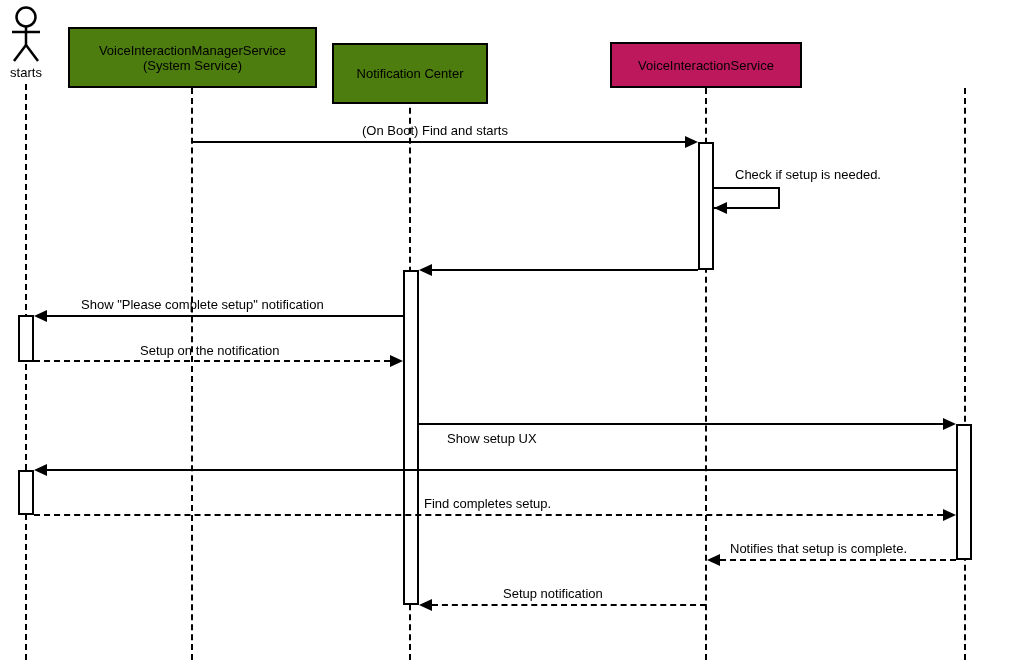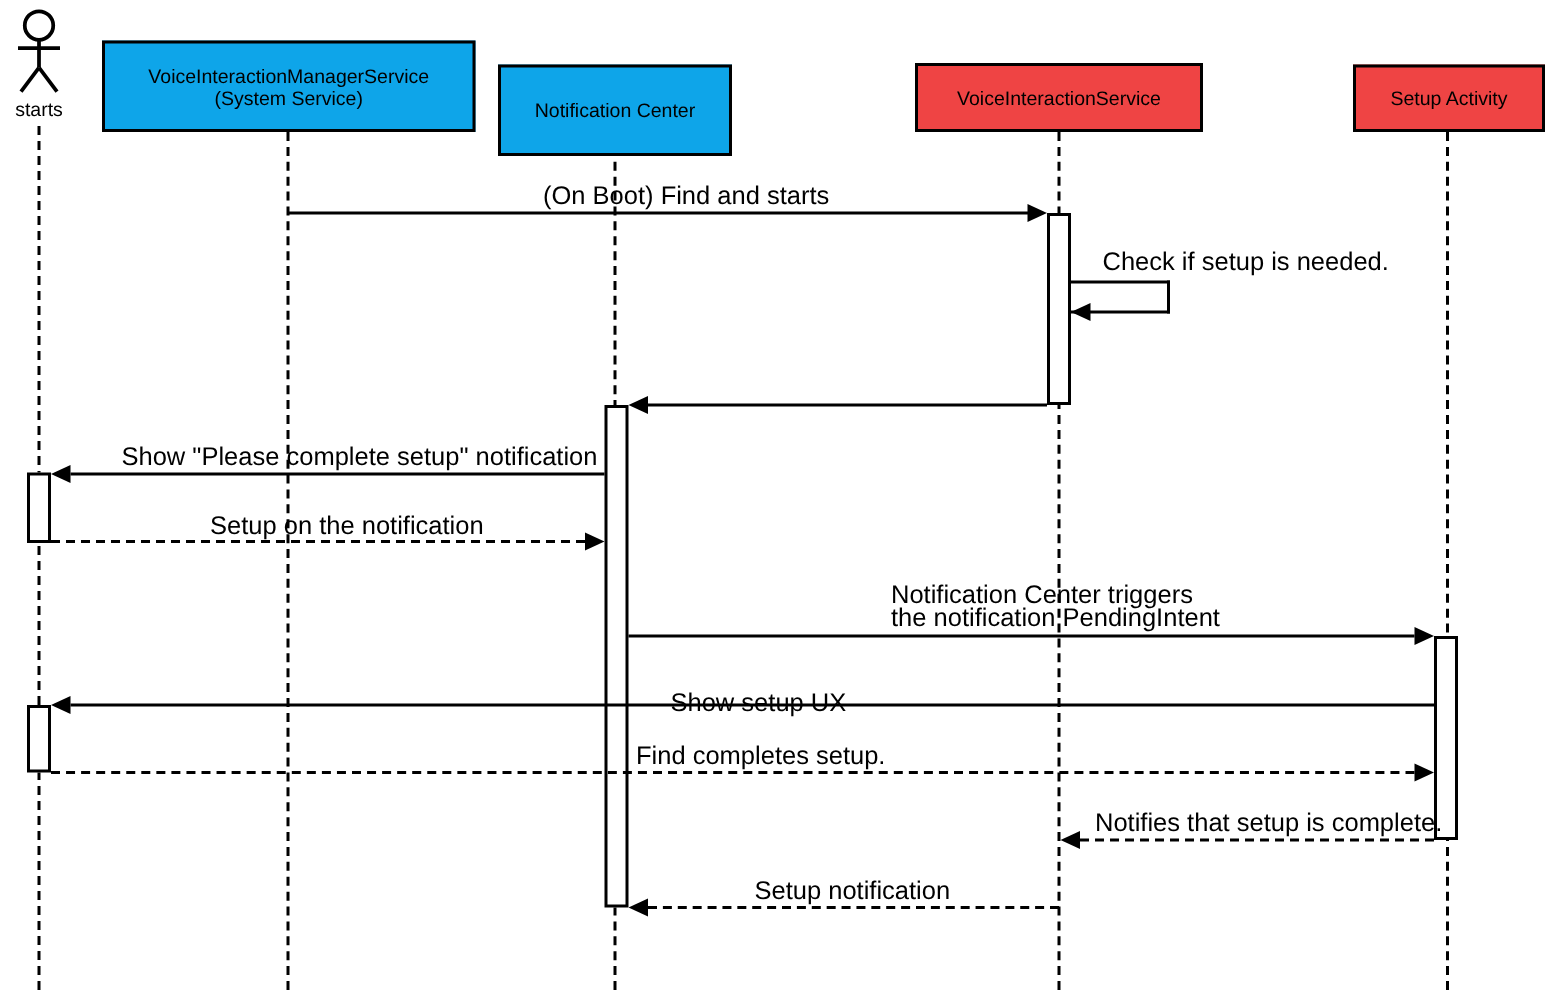--- a/index.html
+++ b/index.html
@@ -12,40 +12,40 @@
   }
   .activation {
     position:absolute; box-sizing:border-box; width:16px;
     background:#ffffff; border:2px solid #000; z-index:2;
   }
   .pbox {
     position:absolute; box-sizing:border-box; border:2px solid #000;
     display:flex; align-items:center; justify-content:center; text-align:center;
     font-size:13px; line-height:15px; white-space:pre-line; z-index:5;
   }
-  .fill-cyan  { background:#0ea5e9; }
-  .fill-green { background:#ef4444; }
+  .fill-cyan  { background:#4d7c0f; }
+  .fill-green { background:#be185d; }
   .mline-solid  { position:absolute; height:0; border-top:2px solid #000; z-index:3; }
   .mline-dashed { position:absolute; height:0; border-top:2px dashed #000; z-index:3; }
   .arr-r {
     position:absolute; width:0; height:0; z-index:4;
     border-top:6px solid transparent; border-bottom:6px solid transparent;
     border-left:13px solid #000;
   }
   .arr-l {
     position:absolute; width:0; height:0; z-index:4;
     border-top:6px solid transparent; border-bottom:6px solid transparent;
     border-right:13px solid #000;
   }
   .self-loop {
     position:absolute; box-sizing:border-box; left:714px; top:187px;
     width:66px; height:22px; border:2px solid #000; border-left:none; z-index:3;
   }
   .msg-label {
-    position:absolute; font-size:17px; line-height:15px;
+    position:absolute; font-size:13px; line-height:15px;
     white-space:pre-line; z-index:6;
   }
   .actor-label {
     position:absolute; left:0; top:65px; width:52px; text-align:center;
     font-size:13px; z-index:5;
   }
   .actor-svg { position:absolute; left:6px; top:5px; z-index:5; }
 </style>
 </head>
 <body>
@@ -70,21 +70,20 @@
     <line x1="6" y1="27" x2="34" y2="27" stroke="#000" stroke-width="2.5"></line>
     <line x1="20" y1="40" x2="8" y2="56" stroke="#000" stroke-width="2.5"></line>
     <line x1="20" y1="40" x2="32" y2="56" stroke="#000" stroke-width="2.5"></line>
   </svg>
   <div class="actor-label">starts</div>
 
   <div class="pbox fill-cyan" style="left:68px;top:27px;width:249px;height:61px">VoiceInteractionManagerService
 (System Service)</div>
   <div class="pbox fill-cyan" style="left:332px;top:43px;width:156px;height:61px">Notification Center</div>
   <div class="pbox fill-green" style="left:610px;top:42px;width:192px;height:46px">VoiceInteractionService</div>
-  <div class="pbox fill-green" style="left:902px;top:43px;width:128px;height:45px">Setup Activity</div>
 
   <div class="mline-solid" style="left:192px;top:141px;width:494px"></div>
   <div class="arr-r" style="left:685px;top:136px"></div>
   <div class="msg-label" style="left:362px;top:123px">(On Boot) Find and starts</div>
 
   <div class="self-loop"></div>
   <div class="arr-l" style="left:714px;top:202px"></div>
   <div class="msg-label" style="left:735px;top:167px">Check if setup is needed.</div>
 
   <div class="mline-solid" style="left:432px;top:269px;width:266px"></div>
@@ -93,26 +92,24 @@
   <div class="mline-solid" style="left:47px;top:315px;width:356px"></div>
   <div class="arr-l" style="left:34px;top:310px"></div>
   <div class="msg-label" style="left:81px;top:297px">Show "Please complete setup" notification</div>
 
   <div class="mline-dashed" style="left:34px;top:360px;width:356px"></div>
   <div class="arr-r" style="left:390px;top:355px"></div>
   <div class="msg-label" style="left:140px;top:343px">Setup on the notification</div>
 
   <div class="mline-solid" style="left:419px;top:423px;width:524px"></div>
   <div class="arr-r" style="left:943px;top:418px"></div>
-  <div class="msg-label" style="left:594px;top:389px">Notification Center triggers
-the notification PendingIntent</div>
 
   <div class="mline-solid" style="left:47px;top:469px;width:909px"></div>
   <div class="arr-l" style="left:34px;top:464px"></div>
-  <div class="msg-label" style="left:447px;top:461px">Show setup UX</div>
+  <div class="msg-label" style="left:447px;top:431px">Show setup UX</div>
 
   <div class="mline-dashed" style="left:34px;top:514px;width:909px"></div>
   <div class="arr-r" style="left:943px;top:509px"></div>
   <div class="msg-label" style="left:424px;top:496px">Find completes setup.</div>
 
   <div class="mline-dashed" style="left:720px;top:559px;width:236px"></div>
   <div class="arr-l" style="left:707px;top:554px"></div>
   <div class="msg-label" style="left:730px;top:541px">Notifies that setup is complete.</div>
 
   <div class="mline-dashed" style="left:432px;top:604px;width:274px"></div>

